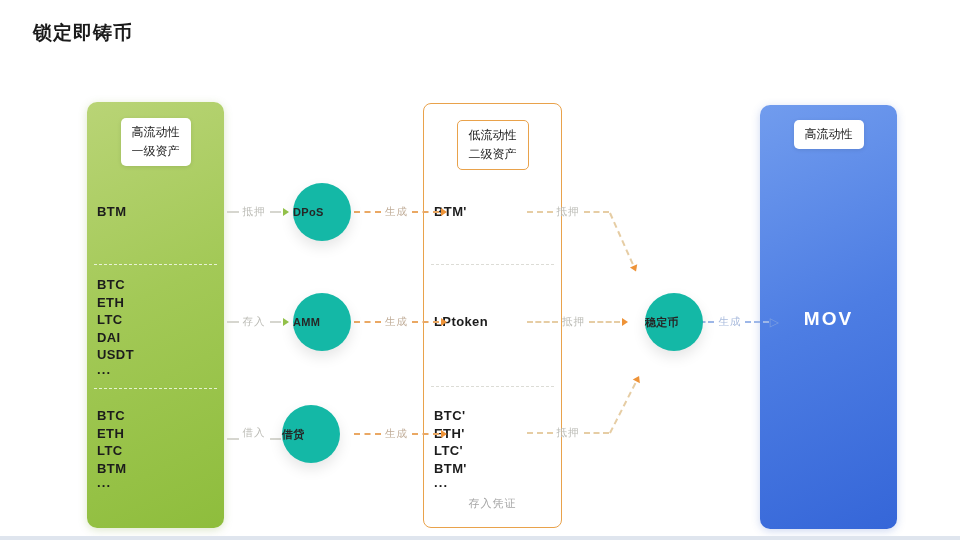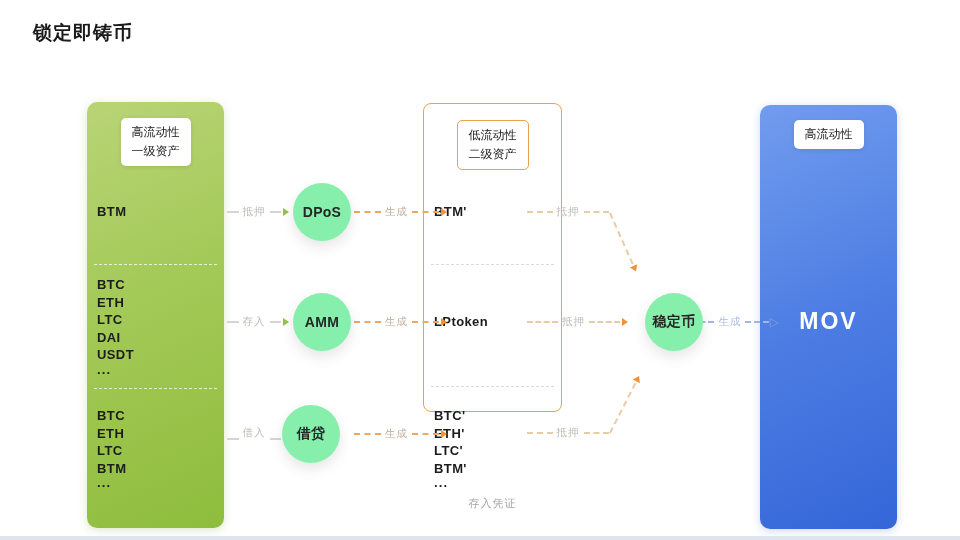--- a/index.html
+++ b/index.html
@@ -15,21 +15,21 @@
     font-size:19px;font-weight:700;color:#1b1b1b;letter-spacing:1px;
   }
   
   .panel{position:absolute;border-radius:10px;z-index:1;}
   .panel.green{
     left:87px;top:102px;width:137px;height:426px;
     background:linear-gradient(155deg,#b9d476 0%,#a3c957 45%,#8ebd3c 100%);
     box-shadow:0 2px 8px rgba(120,160,50,.25);
   }
   .panel.mid{
-    left:423px;top:103px;width:139px;height:309px;
+    left:423px;top:103px;width:139px;height:425px;
     background:#fff;border:1.5px solid #e9a24b;border-radius:8px;
     box-sizing:border-box;
   }
   .panel.blue{
     left:760px;top:105px;width:137px;height:424px;
     background:linear-gradient(155deg,#719cee 0%,#4d7de3 50%,#3566d8 100%);
     box-shadow:0 2px 8px rgba(60,100,200,.25);
   }
   .tagbox{
     position:absolute;left:50%;transform:translateX(-50%);
@@ -46,43 +46,43 @@
   .footnote{
     position:absolute;left:0;right:0;text-align:center;
     font-size:11px;color:#a6a6a6;font-weight:400;letter-spacing:1px;
   }
   .sep{position:absolute;left:7px;right:7px;height:0;}
   .sep.light{border-top:1px dashed rgba(255,255,255,.75);}
   .sep.tan{border-top:1px dashed #dcdcd6;}
   
   .circle{
     position:absolute;width:58px;height:58px;border-radius:50%;
-    background:#86efac;box-shadow:0 6px 14px rgba(0,0,0,.10);
-    display:flex;align-items:center;justify-content:center;
-    font-weight:700;font-size:14px;color:#262626;z-index:7;letter-spacing:.3px;
+    background:#14b8a6;box-shadow:0 6px 14px rgba(0,0,0,.10);
+    display:flex;align-items:center;justify-content:flex-start;
+    font-weight:700;font-size:11px;color:#262626;z-index:7;letter-spacing:.3px;
   }
   
   .hconn{position:absolute;height:12px;display:flex;align-items:center;z-index:6;}
   .dash{flex:1;height:0;border-top:2px dashed #d6d6cf;}
   .dash.or{border-top-color:#eaa863;}
   .dash.lt{border-top-color:#e6cda4;}
   .dash.bl{border-top-color:#9db7e8;}
   .clabel{font-size:10.5px;color:#bbbbb5;margin:0 4px;white-space:nowrap;letter-spacing:1px;}
   .clabel.warm{color:#c0ac97;}
   .clabel.cool{color:#a9bbdd;}
   .tri{width:0;height:0;border-top:4px solid transparent;border-bottom:4px solid transparent;
        border-left:6px solid #93c24a;margin-left:2px;flex:none;}
   .tri.or{border-left-color:#ee9338;}
   .diag{position:absolute;display:flex;align-items:center;height:10px;
         transform-origin:left center;z-index:6;}
   .chev{font-size:12px;color:#7d9fe0;line-height:1;flex:none;margin-left:1px;
         font-family:"DejaVu Sans",sans-serif;}
   .mov{
     position:absolute;left:0;right:0;text-align:center;
-    color:#fff;font-weight:700;font-size:23px;letter-spacing:2px;
+    color:#fff;font-weight:700;font-size:19px;letter-spacing:2px;
   }
   .bottom-strip{position:absolute;left:0;bottom:0;width:960px;height:4px;background:#dfe5ee;z-index:9;}
 </style>
 </head>
 <body>
 
 <div class="stage">
 
   <div class="title">锁定即铸币</div>
 

